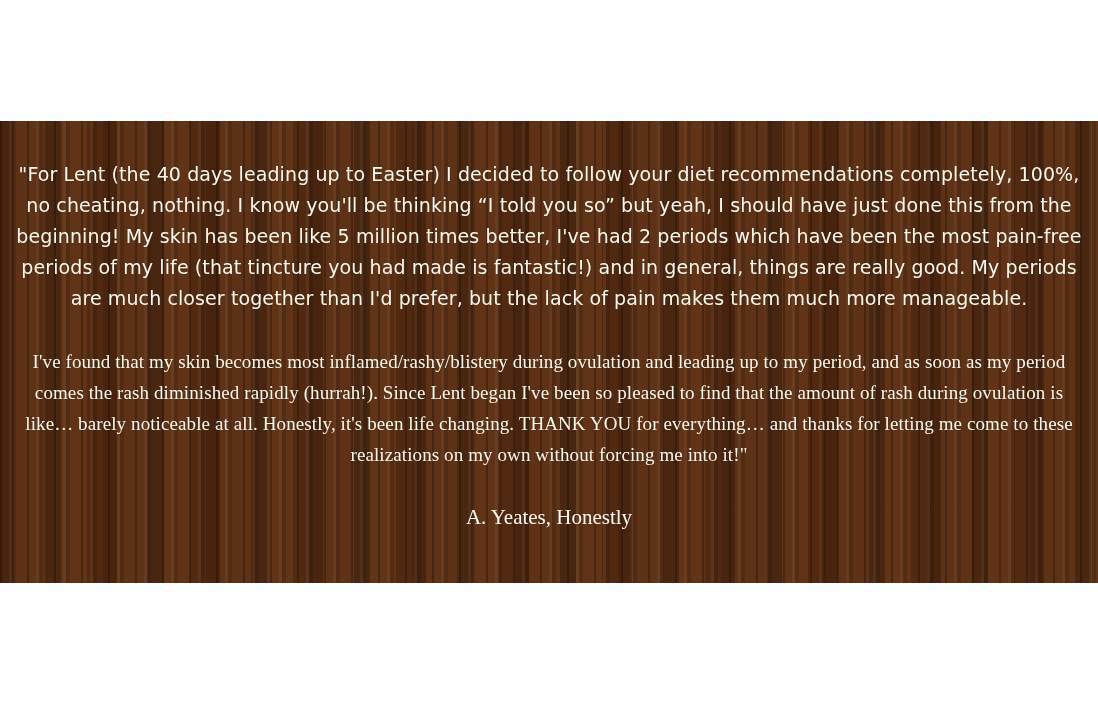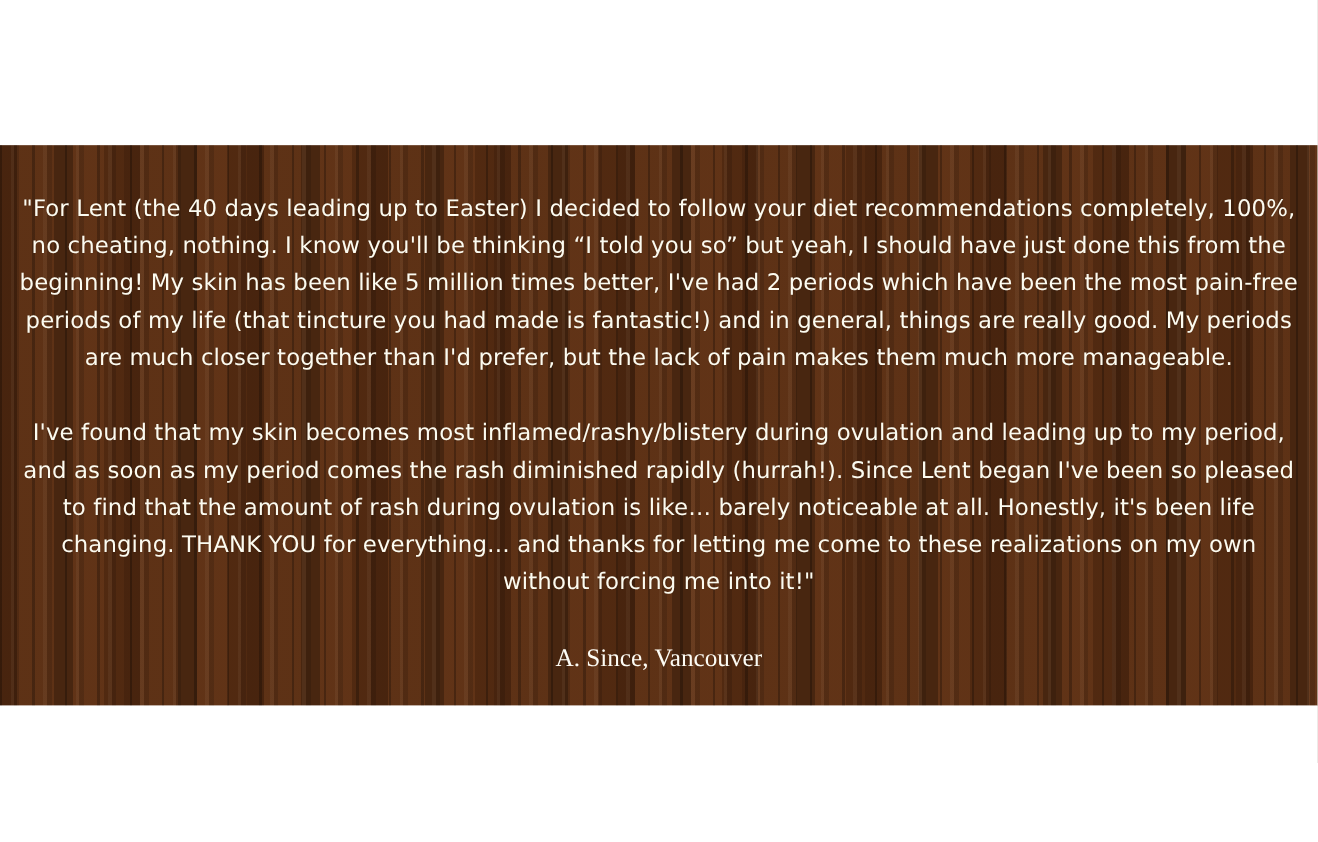--- a/index.html
+++ b/index.html
@@ -47,35 +47,36 @@
   .quote-paragraph {
     color: #fcfbf0;
     font-size: 19px;
     line-height: 31px;
     margin: 0 0 32px 0;
     letter-spacing: 0.1px;
     text-shadow: 0 0 1px rgba(40,15,0,0.25);
   }
   .quote-paragraph:last-of-type {
     margin-bottom: 16px;
+    font-family: Liberation Serif, serif;
   }
   .attribution {
     margin-top: 33px;
     color: #fdfcf5;
     font-family: "Liberation Serif", serif;
     font-size: 21px;
     line-height: 28px;
   }
 </style>
 </head>
 <body>
 
 <div class="spacer-top"></div>
 
 <section class="testimonial-band">
   <blockquote class="quote-wrap" style="margin:0;">
     <p class="quote-paragraph">"For Lent (the 40 days leading up to Easter) I decided to follow your diet recommendations completely, 100%, no cheating, nothing. I know you'll be thinking “I told you so” but yeah, I should have just done this from the beginning! My skin has been like 5 million times better, I've had 2 periods which have been the most pain-free periods of my life (that tincture you had made is fantastic!) and in general, things are really good. My periods are much closer together than I'd prefer, but the lack of pain makes them much more manageable.</p>
     <p class="quote-paragraph">I've found that my skin becomes most inflamed/rashy/blistery during ovulation and leading up to my period, and as soon as my period comes the rash diminished rapidly (hurrah!). Since Lent began I've been so pleased to find that the amount of rash during ovulation is like… barely noticeable at all. Honestly, it's been life changing. THANK YOU for everything… and thanks for letting me come to these realizations on my own without forcing me into it!"</p>
-    <div class="attribution">A. Since, Vancouver</div>
+    <div class="attribution">A. Yeates, Honestly</div>
   </blockquote>
 </section>
 
 <div class="spacer-bottom"></div>
 
 </body></html>

